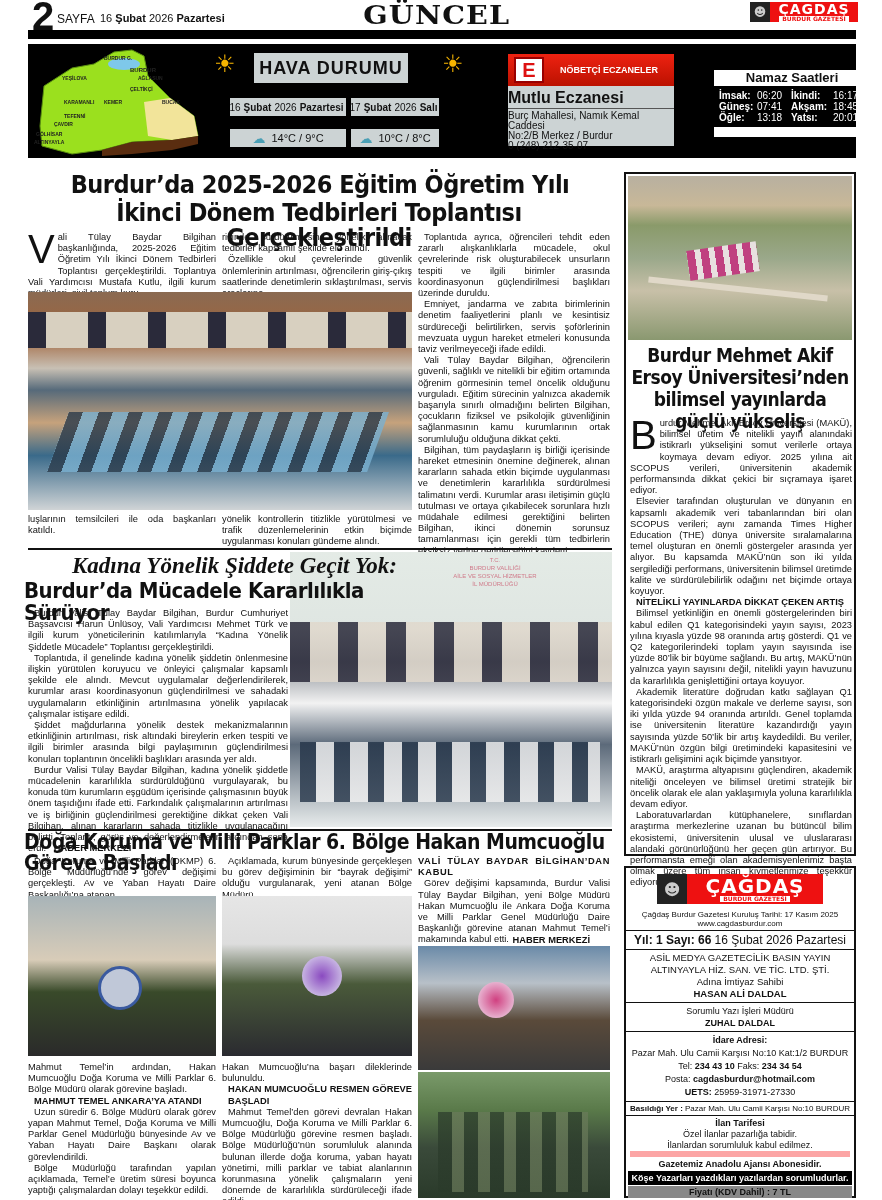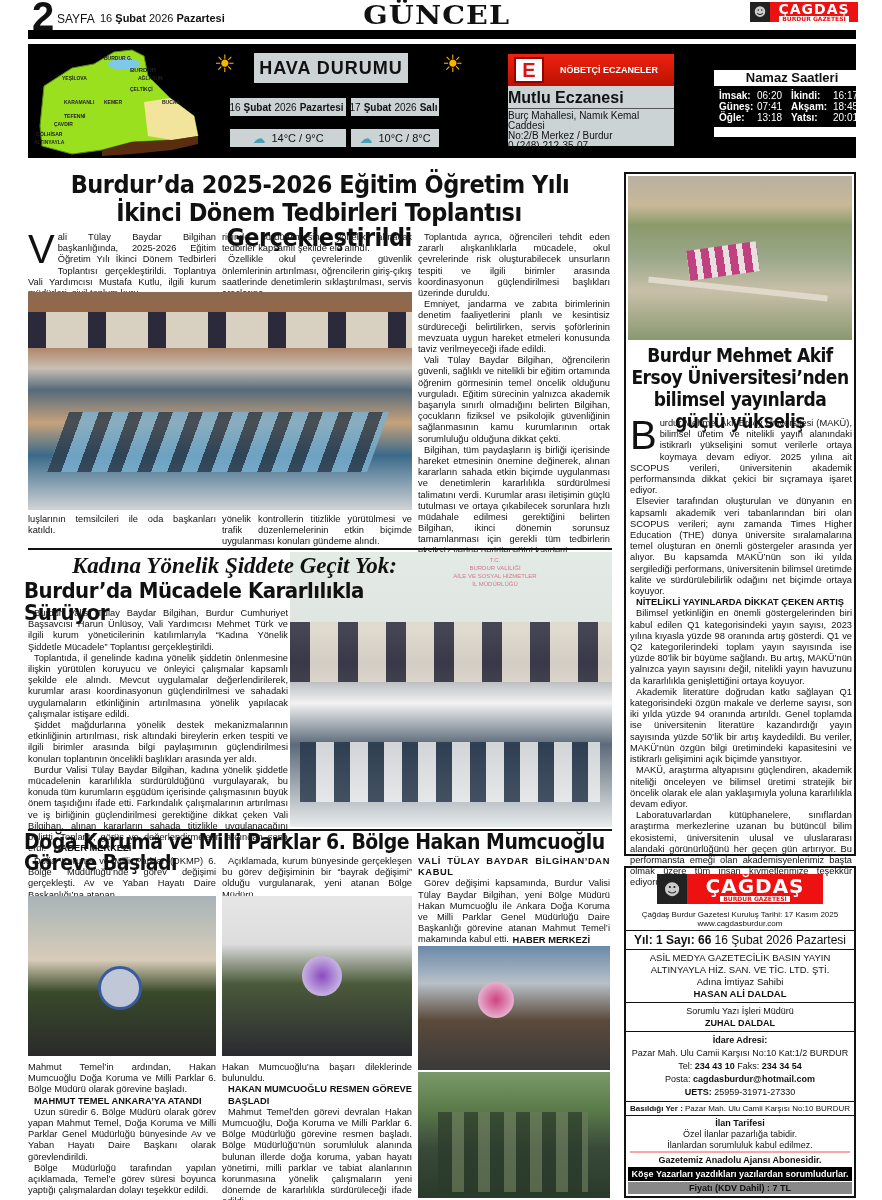--- a/index.html
+++ b/index.html
@@ -230,21 +230,21 @@
 <div class="photo" style="left:418px;top:946px;width:192px;height:124px;background:linear-gradient(180deg,#6a8aa8 0%,#b8c0c8 30%,#5a4a3a 60%,#3a3a3a 100%)">
   <div style="position:absolute;left:60px;top:36px;width:36px;height:36px;border-radius:50%;background:radial-gradient(#d04080,#f0e0f0)"></div>
 </div>
 <div class="photo" style="left:418px;top:1072px;width:192px;height:126px;background:linear-gradient(180deg,#7a9a6a 0%,#5a7a4a 30%,#3a4a3a 60%,#2a3a2a 100%)">
   <div style="position:absolute;left:20px;top:40px;width:150px;height:80px;background:repeating-linear-gradient(90deg,#2a3a2a 0 14px,#6a7a5a 14px 26px);opacity:.7"></div>
 </div>
 <div class="col" style="left:28px;top:1062px;width:188px">
   <p style="text-indent:0">Mahmut Temel’in ardından, Hakan Mumcuoğlu Doğa Koruma ve Milli Parklar 6. Bölge Müdürü olarak görevine başladı.</p>
   <div class="subhead" style="padding-left:6px">MAHMUT TEMEL ANKARA’YA ATANDI</div>
   <p>Uzun süredir 6. Bölge Müdürü olarak görev yapan Mahmut Temel, Doğa Koruma ve Milli Parklar Genel Müdürlüğü bünyesinde Av ve Yaban Hayatı Daire Başkanı olarak görevlendirildi.</p>
-  <p>Bölge Müdürlüğü tarafından yapılan açıklamada, Temel’e görev süresi boyunca yaptığı çalışmalardan dolayı teşekkür edildi.</p>
+  <p>Bölge Müdürlüğü tarafından yapılan açıklamada, Temel’e üretim süresi boyunca yaptığı çalışmalardan dolayı teşekkür edildi.</p>
 </div>
 <div class="col" style="left:222px;top:1062px;width:190px">
   <p style="text-indent:0">Hakan Mumcuoğlu’na başarı dileklerinde bulunuldu.</p>
   <div class="subhead" style="padding-left:6px">HAKAN MUMCUOĞLU RESMEN GÖREVE BAŞLADI</div>
   <p>Mahmut Temel’den görevi devralan Hakan Mumcuoğlu, Doğa Koruma ve Milli Parklar 6. Bölge Müdürlüğü görevine resmen başladı. Bölge Müdürlüğü’nün sorumluluk alanında bulunan illerde doğa koruma, yaban hayatı yönetimi, milli parklar ve tabiat alanlarının korunmasına yönelik çalışmaların yeni dönemde de kararlılıkla sürdürüleceği ifade edildi.</p>
 </div>
 
 <div class="abs right-box"></div>
 <div class="photo" style="left:628px;top:176px;width:224px;height:164px;background:linear-gradient(180deg,#b8b0a0 0%,#c8b898 18%,#8a9a6a 30%,#9aa88a 50%,#c8c0a8 70%,#8a9870 100%)">
   <div style="position:absolute;left:60px;top:70px;width:70px;height:30px;background:repeating-linear-gradient(90deg,#c04080 0 8px,#e8e0e0 8px 14px);transform:rotate(-8deg)"></div>
@@ -294,18 +294,18 @@
     <div><span>Tel:</span> <b>234 43 10</b> <span>Faks:</span> <b>234 34 54</b></div>
     <div><span>Posta:</span> <b>cagdasburdur@hotmail.com</b></div>
     <div><b>UETS:</b> <span>25959-31971-27330</span></div>
   </div>
   <div class="sec" style="font-size:8px">
     <b>Basıldığı Yer :</b> <span>Pazar Mah. Ulu Camii Karşısı No:10 BURDUR</span>
   </div>
   <div style="line-height:11px;padding-top:2px">
     <b>İlan Tarifesi</b>
     <div>Özel İlanlar pazarlığa tabidir.</div>
-    <div style="border-bottom:2px solid #fca5a5;margin:0 4px 2px">İlanlardan sorumluluk kabul edilmez.</div>
+    <div style="border-bottom:6px solid #fca5a5;margin:0 4px 2px">İlanlardan sorumluluk kabul edilmez.</div>
     <b>Gazetemiz Anadolu Ajansı Abonesidir.</b>
   </div>
   <div class="imp-black">Köşe Yazarları  yazdıkları yazılardan sorumludurlar.</div>
   <div class="imp-grey">Fiyatı (KDV Dahil) :  7 TL</div>
 </div>
 
 </body></html>

